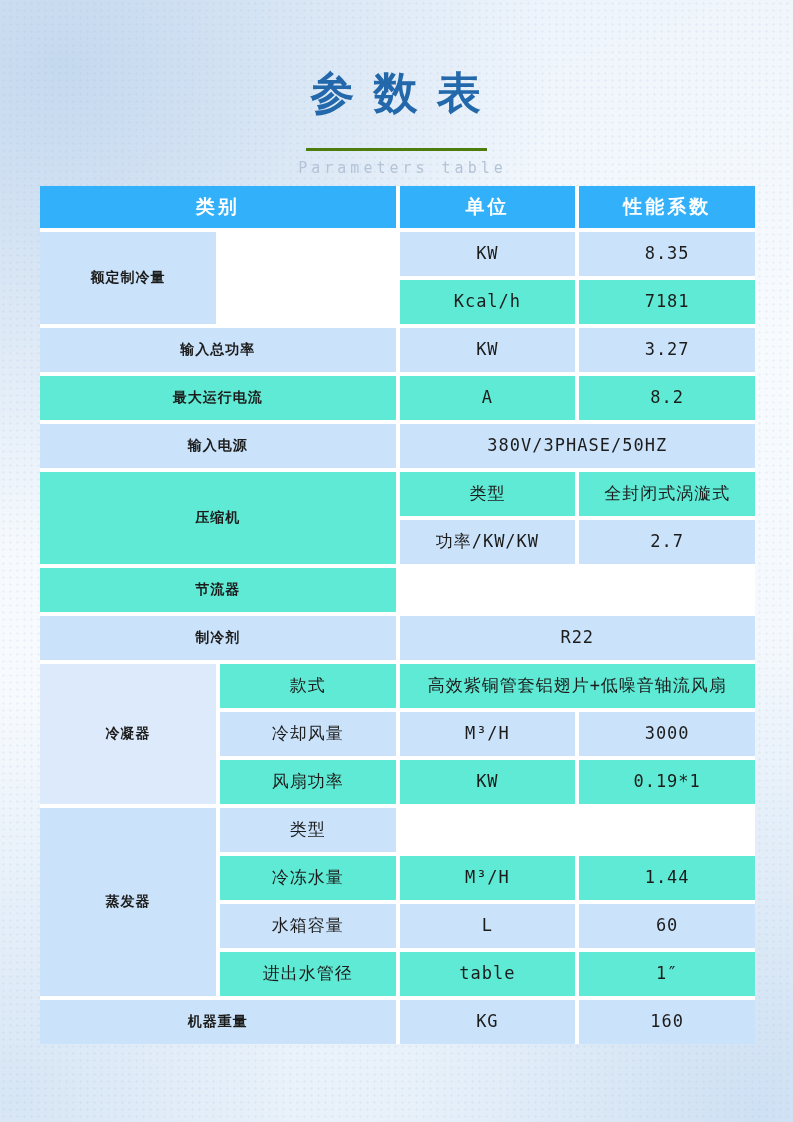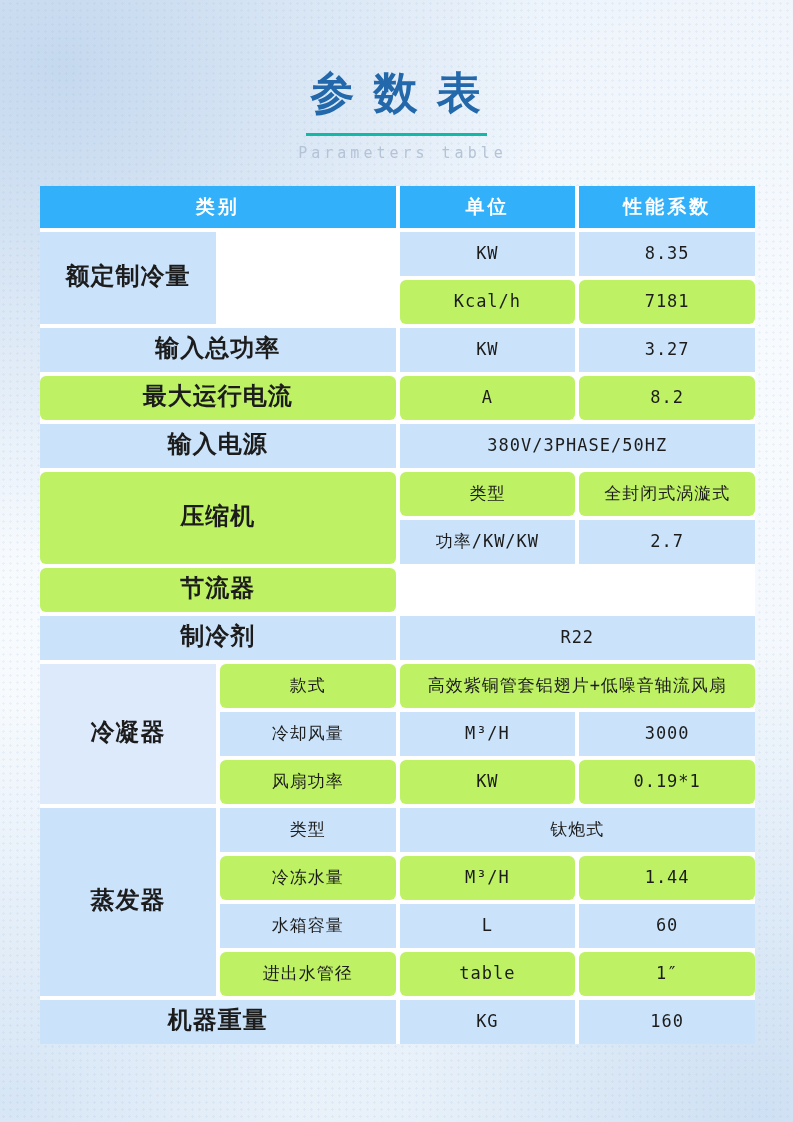--- a/index.html
+++ b/index.html
@@ -27,22 +27,22 @@
     position:absolute; top:64px; left:0; width:100%;
     text-align:center;
   }
   .title {
     display:inline-block;
     font-family:"DejaVu Serif","Liberation Serif",serif;
     font-weight:bold;
     font-size:44px;
     color:#2268ab;
     letter-spacing:2px;
-    padding:0 4px 10px 4px;
-    border-bottom:3px solid #14b8a6;
+    padding:0 4px 25px 4px;
+    border-bottom:3px solid #4d7c0f;
   }
   .subtitle {
     margin-top:8px;
     font-family:"DejaVu Sans Mono","Liberation Mono",monospace;
     font-size:15px;
     letter-spacing:4px;
     color:#b5c3d6;
     padding-left:12px;
   }
   .tbl {
@@ -64,23 +64,23 @@
     padding:16px 4px;
   }
   .hd {
     background:#32b0fa;
     color:#ffffff;
     font-weight:bold;
     font-size:19px;
     letter-spacing:3px;
     font-family:"DejaVu Sans","Liberation Sans",sans-serif;
   }
-  .bold { font-weight:bold; font-size:24px; font-family:Liberation Mono, monospace; }
+  .bold { font-weight:bold; font-size:14px; font-family:Liberation Mono, monospace; }
   .med  { background:#cbe3fa; }
-  .lt   { background:#bef264;border-radius:6px; }
+  .lt   { background:#5eead4; }
   .cond { background:#ddeafc; }
 </style>
 </head>
 <body>
 
 <div class="dots"></div>
 
 <div class="title-wrap">
   <div class="title">参 数 表</div>
   <div class="subtitle">Parameters table</div>
@@ -125,21 +125,20 @@
   <div class="c lt" style="grid-area:11/3/12/5">高效紫铜管套铝翅片+低噪音轴流风扇</div>
   <div class="c med" style="grid-area:12/2/13/3">冷却风量</div>
   <div class="c med" style="grid-area:12/3/13/4">M³/H</div>
   <div class="c med" style="grid-area:12/4/13/5">3000</div>
   <div class="c lt" style="grid-area:13/2/14/3">风扇功率</div>
   <div class="c lt" style="grid-area:13/3/14/4">KW</div>
   <div class="c lt" style="grid-area:13/4/14/5">0.19*1</div>
 
   <div class="c med bold" style="grid-area:14/1/18/2">蒸发器</div>
   <div class="c med" style="grid-area:14/2/15/3">类型</div>
-  <div class="c med" style="grid-area:14/3/15/5">钛炮式</div>
   <div class="c lt" style="grid-area:15/2/16/3">冷冻水量</div>
   <div class="c lt" style="grid-area:15/3/16/4">M³/H</div>
   <div class="c lt" style="grid-area:15/4/16/5">1.44</div>
   <div class="c med" style="grid-area:16/2/17/3">水箱容量</div>
   <div class="c med" style="grid-area:16/3/17/4">L</div>
   <div class="c med" style="grid-area:16/4/17/5">60</div>
   <div class="c lt" style="grid-area:17/2/18/3">进出水管径</div>
   <div class="c lt" style="grid-area:17/3/18/4">table</div>
   <div class="c lt" style="grid-area:17/4/18/5">1″</div>
 

